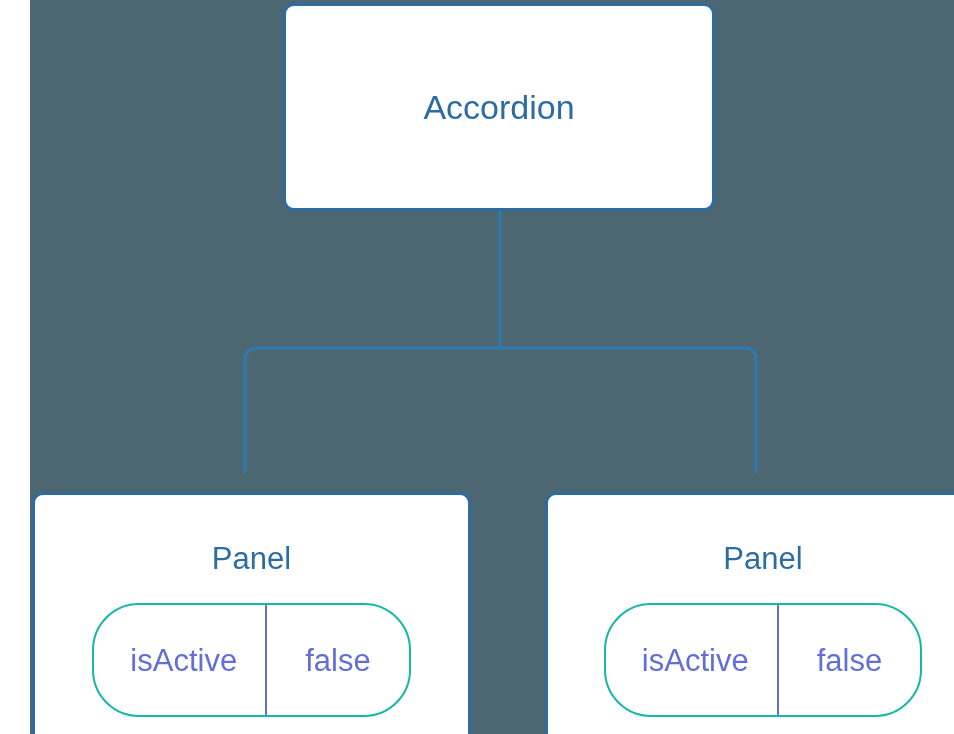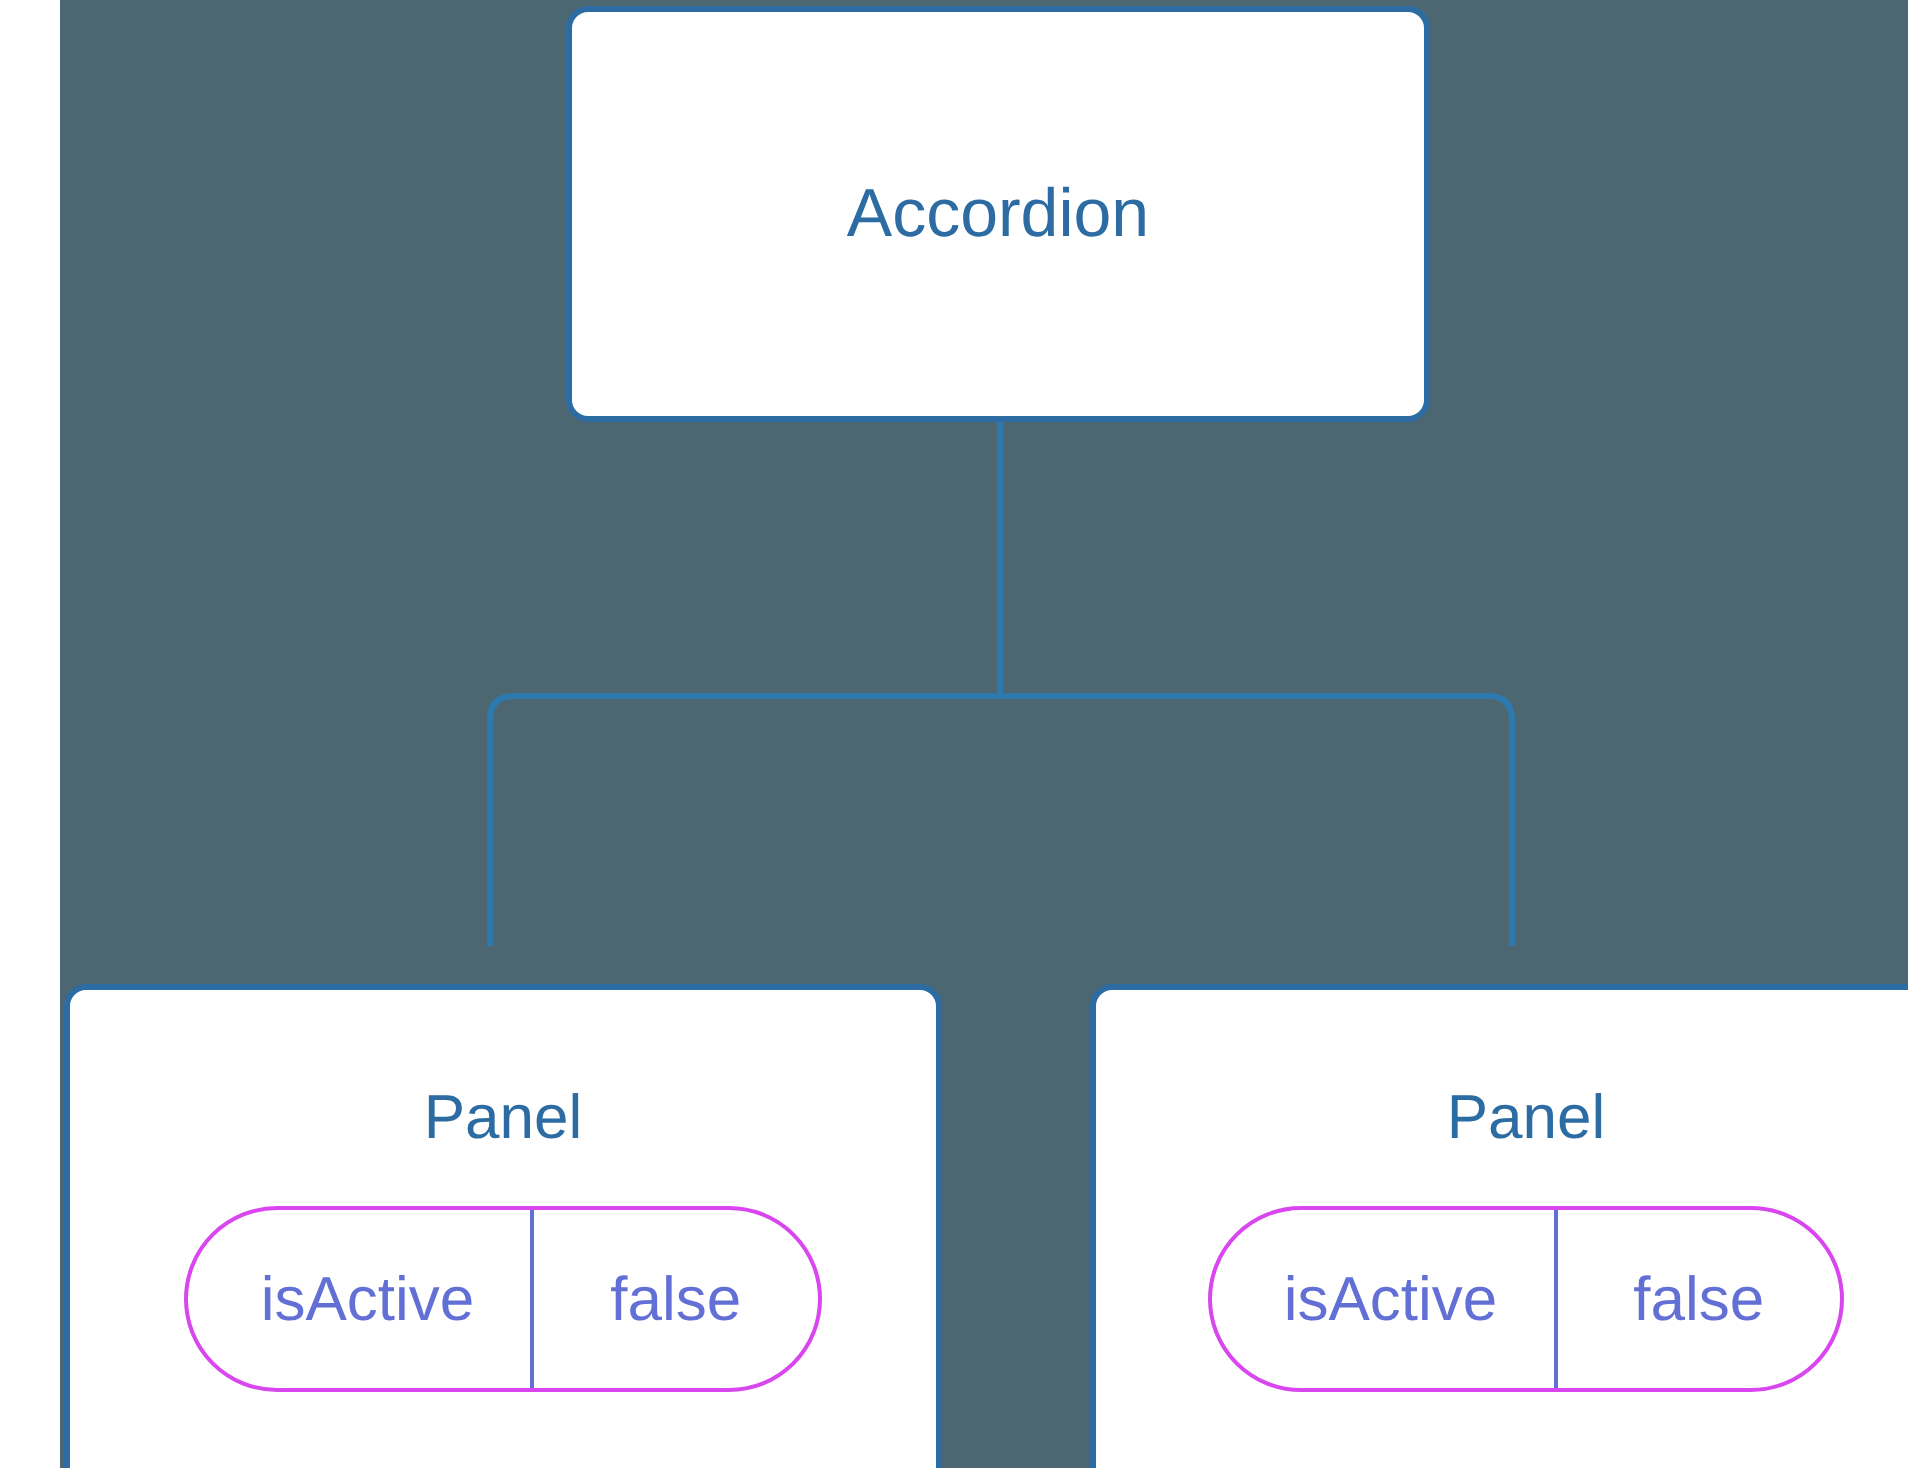--- a/index.html
+++ b/index.html
@@ -71,22 +71,22 @@
   }
 
   .node-leaf-left  { left: 2px;   width: 439px; }
   .node-leaf-right { left: 515px; width: 436px; }
 
   
   .pill {
     margin-top: 29px;
     display: flex;
     align-items: stretch;
-    height: 93px;
-    border: 2px solid #d946ef;
+    height: 114px;
+    border: 2px solid #14b8a6;
     border-radius: 47px;
     background: #ffffff;
     box-sizing: border-box;
   }
   .pill-key,
   .pill-val {
     display: flex;
     align-items: center;
     justify-content: center;
     color: #6270d6;

